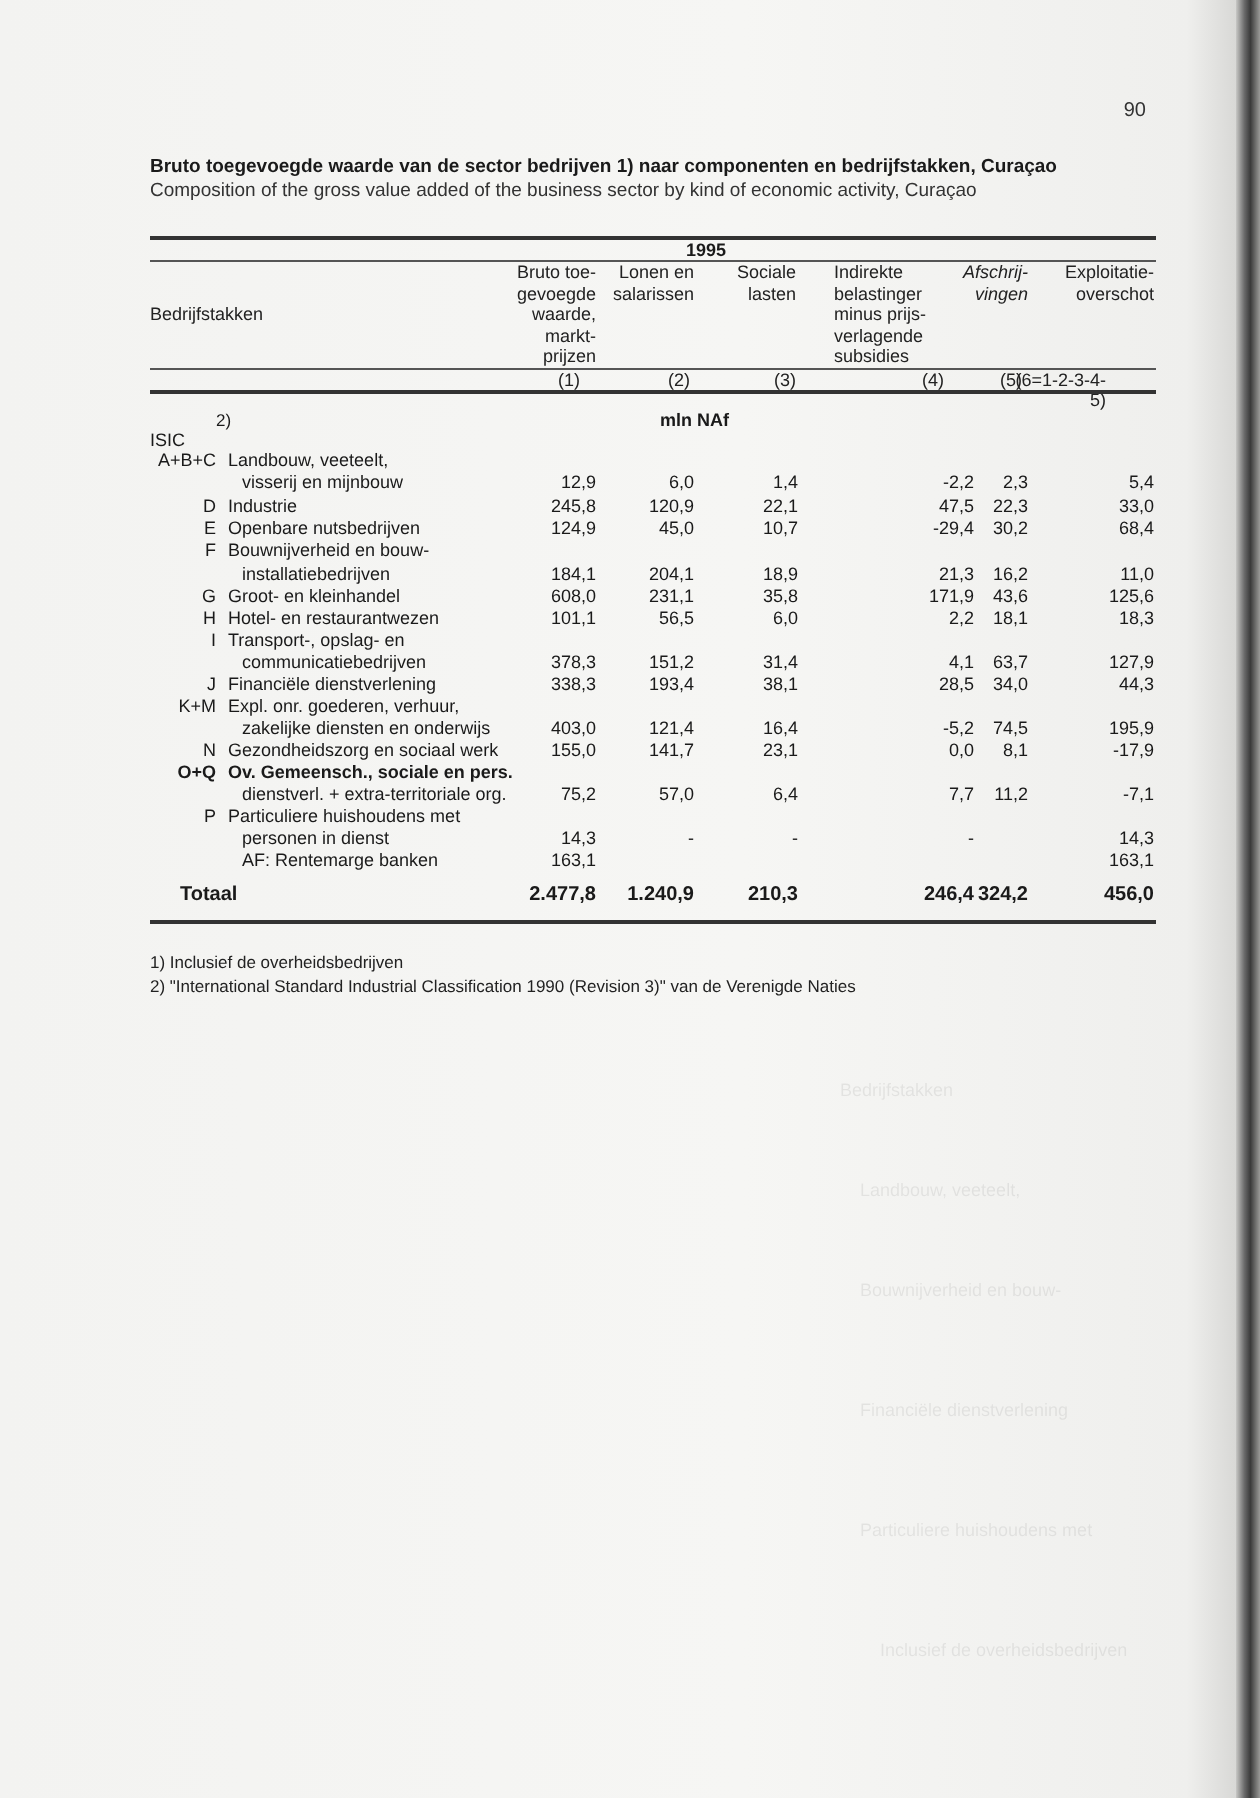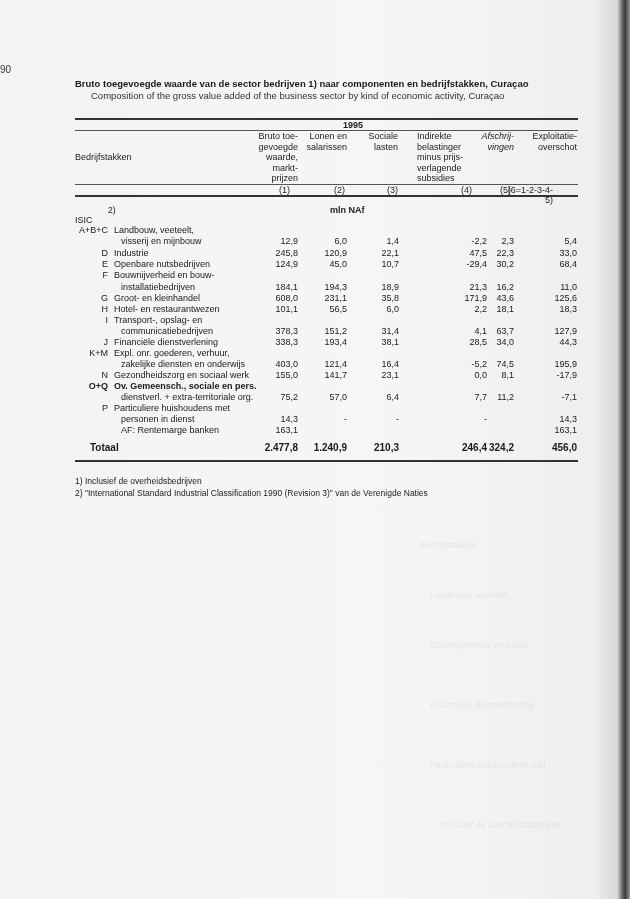--- a/index.html
+++ b/index.html
@@ -11,25 +11,25 @@
     position: relative;
   }
   .page {
     position: absolute; left: 0; top: 0; width: 618px; height: 899px;
     background: linear-gradient(to right, #f3f3f1 0%, #f6f6f4 60%, #efefed 96%, #d8d8d6 100%);
   }
   .edge {
     position: absolute; right: 0; top: 0; width: 12px; height: 899px;
     background: linear-gradient(to right, #c8c8c6 0%, #6a6a6a 35%, #3a3a3a 60%, #9a9a98 100%);
   }
-  .pagenum { position: absolute; top: 64px; left: 0; width: 630px; text-align: left; font-size: 10px; color: #333; }
+  .pagenum { position: absolute; top: 50px; left: 0; width: 573px; text-align: right; font-size: 10px; color: #333; }
   .title-block { position: absolute; left: 75px; top: 78px; font-size: 9.5px; line-height: 11.5px; }
   .t1 { font-weight: bold; }
   .t2 { font-weight: bold; }
-  .t3 { color: #333; margin-left: 16px; }
+  .t3 { color: #333; }
 
   .rule { position: absolute; left: 75px; width: 503px; background: #333; }
   .r-top { top: 118px; height: 2px; }
   .r-year { top: 130px; height: 1px; background: #555; }
   .r-colnum-top { top: 184px; height: 1px; background: #555; }
   .r-colnum-bot { top: 195px; height: 2px; }
   .r-bottom { top: 460px; height: 2px; }
 
   .year { position: absolute; top: 120px; left: 328px; width: 50px; text-align: center; font-size: 9px; font-weight: bold; }
 
@@ -164,21 +164,21 @@
   <span class="v c6">68,4</span>
 </div>
 
 <div class="row" style="top:270px;">
   <span class="code">F</span>
   <span class="label">Bouwnijverheid en bouw-</span>
 </div>
 <div class="row" style="top:282px;">
   <span class="label indent">installatiebedrijven</span>
   <span class="v c1">184,1</span>
-  <span class="v c2">194,3</span>
+  <span class="v c2">204,1</span>
   <span class="v c3">18,9</span>
   <span class="v c4">21,3</span>
   <span class="v c5">16,2</span>
   <span class="v c6">11,0</span>
 </div>
 
 <div class="row" style="top:293px;">
   <span class="code">G</span>
   <span class="label">Groot- en kleinhandel</span>
   <span class="v c1">608,0</span>

